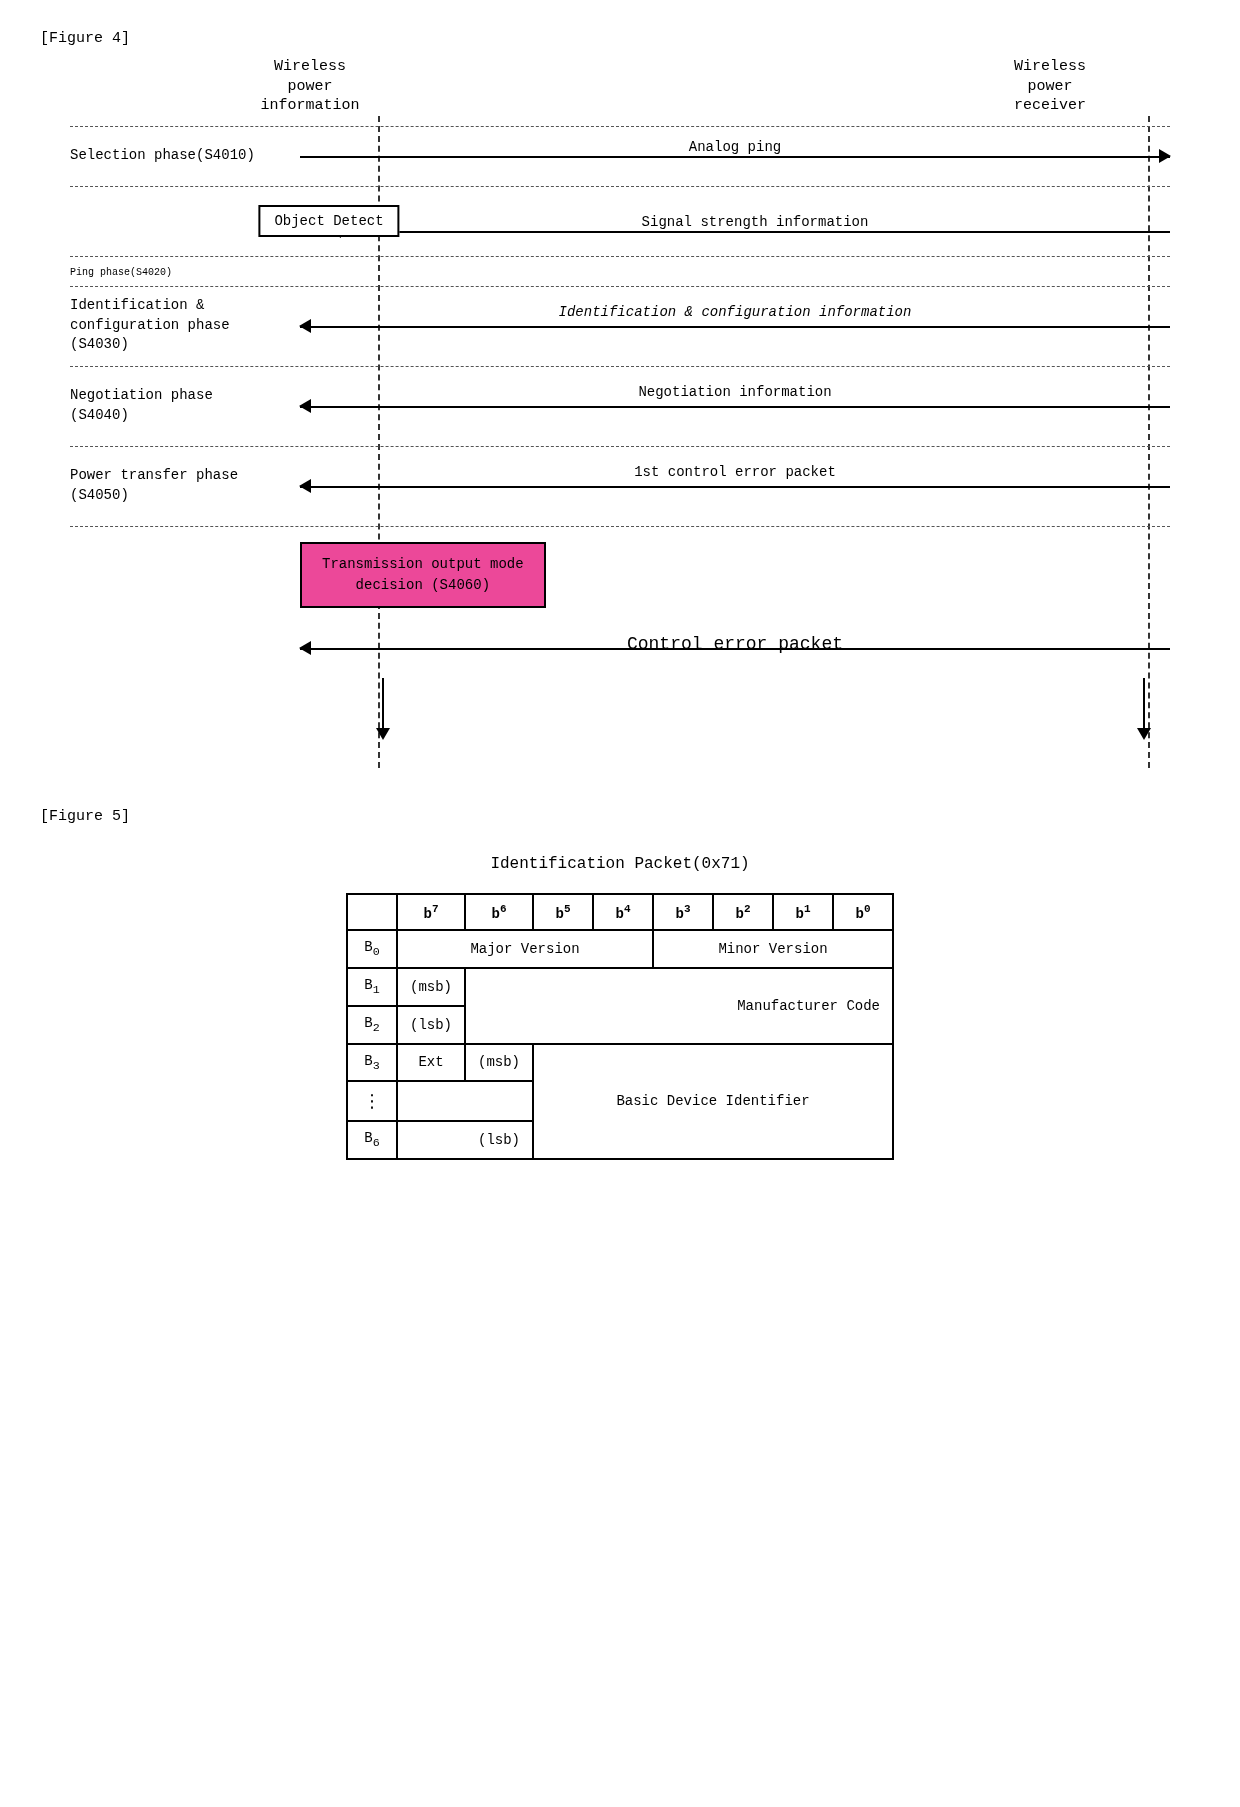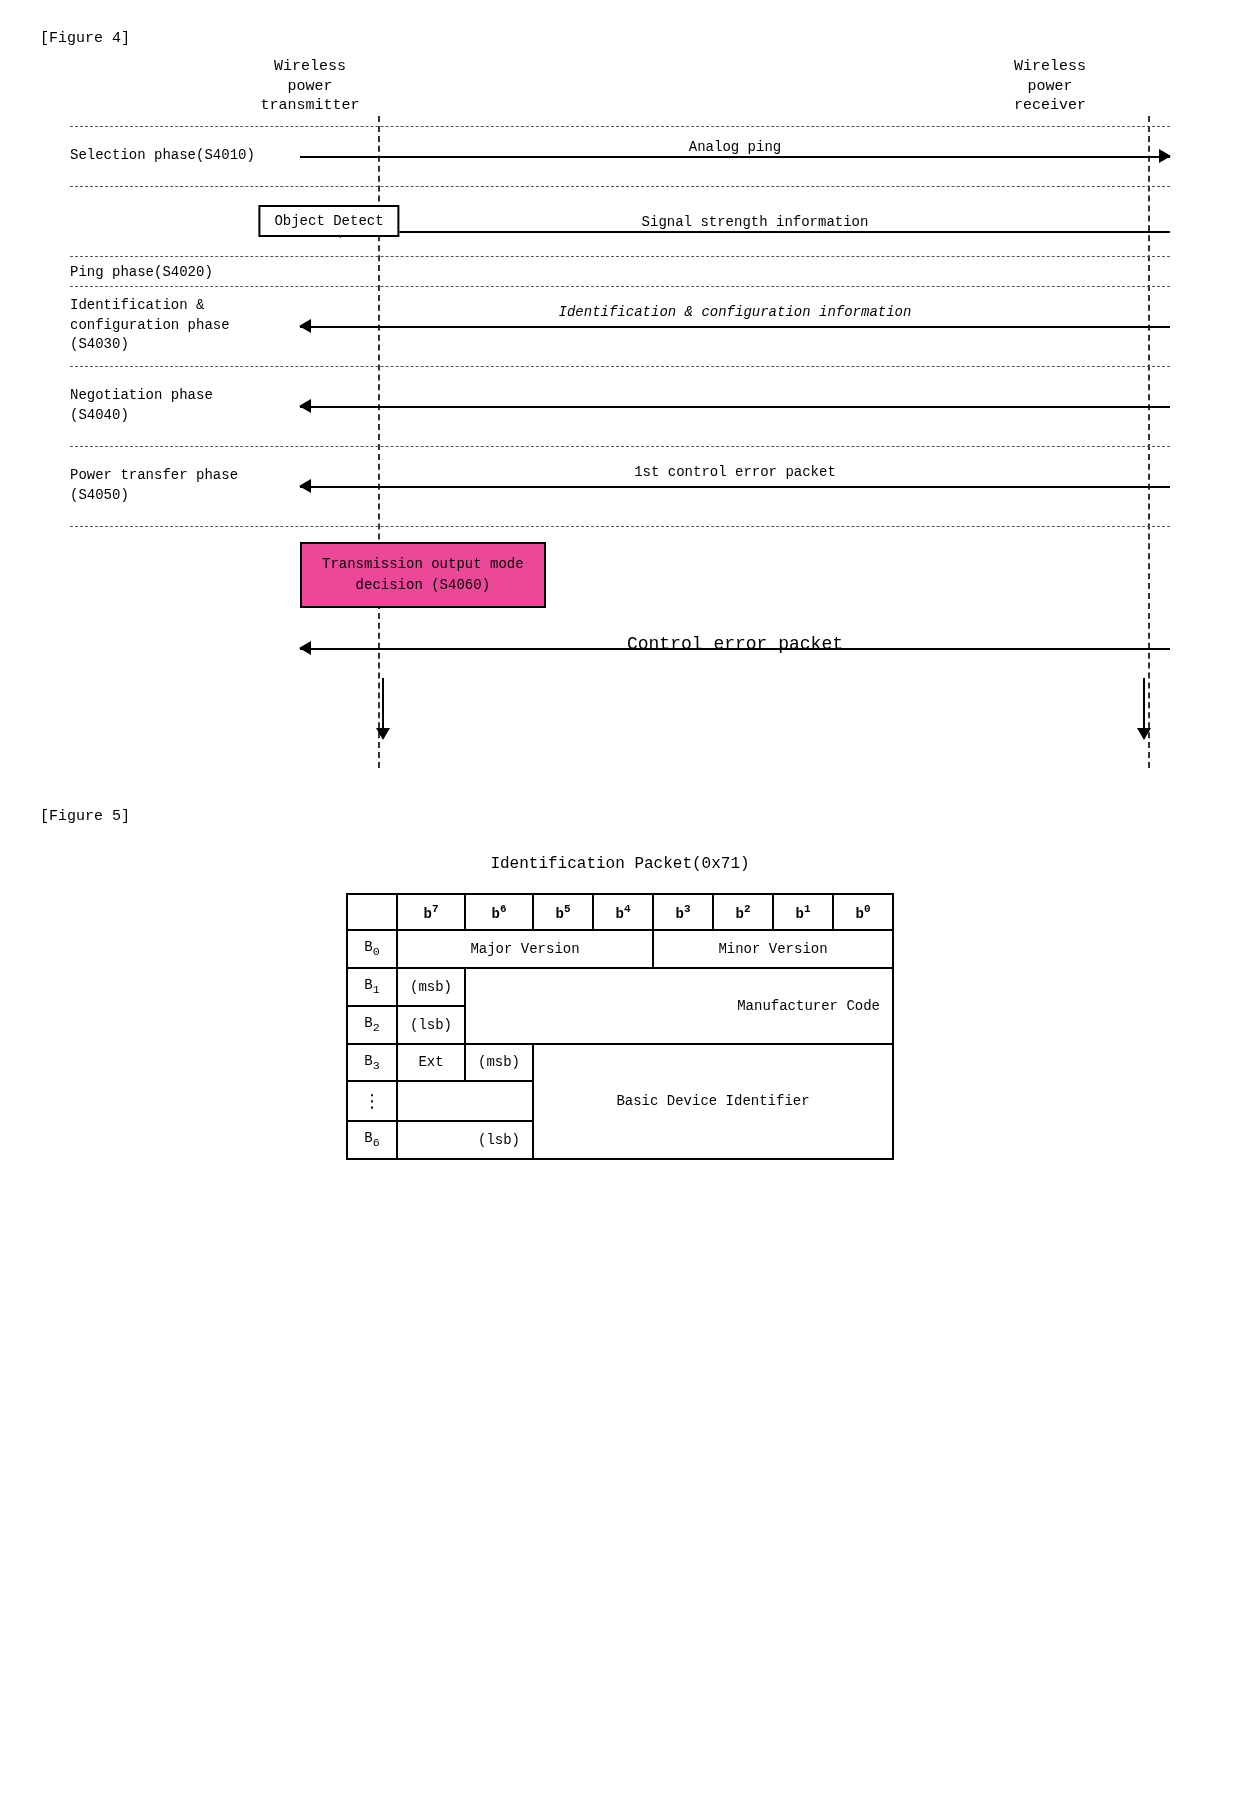--- a/index.html
+++ b/index.html
@@ -122,21 +122,21 @@
 
 <div>
   <div class="figure-label">[Figure 4]</div>
 
   <div class="seq-diagram">
 
     <div class="seq-header">
       <div class="seq-entity transmitter">
         <span>Wireless</span><br>
         <span>power</span><br>
-        <span>transmitter</span>
+        <span>information</span>
       </div>
       <div class="seq-entity receiver">
         <span>Wireless</span><br>
         <span>power</span><br>
         <span>receiver</span>
       </div>
     </div>
 
     <div class="seq-body" style="position:relative; padding-bottom:10px;">
 
@@ -162,39 +162,40 @@
           <div style="position:absolute; left:0; top:50%; transform:translate(-50%, -50%); border:2px solid #000; padding:6px 14px; background:#fff; z-index:3; white-space:nowrap; font-size:14px;margin-left:29px;">Object Detect</div>
 
           <div style="position:absolute; left:30px; right:0; top:65%; border-top:2px solid #000;"></div>
           <div style="position:absolute; left:29px; top:65%; transform:translateY(-50%); width:0; height:0; border-right:12px solid #000; border-top:7px solid transparent; border-bottom:7px solid transparent;"></div>
           <div style="position:absolute; right:0; left:40px; top:40%; text-align:center; font-size:14px; white-space:nowrap;">Signal strength information</div>
         </div>
       </div>
 
       <div style="position:relative; height:30px; display:flex; align-items:center;">
         <div style="position:absolute; top:0; left:0; right:0; border-top:1px dashed #555;"></div>
-        <div class="phase-label" style="font-size:14px; padding-top:4px;">Ping phase(S4020)</div>
+        <div class="phase-label" style="font-size:10px; padding-top:4px;">Ping phase(S4020)</div>
       </div>
 
       <div style="position:relative; height:80px; display:flex; align-items:center;">
         <div style="position:absolute; top:0; left:0; right:0; border-top:1px dashed #555;"></div>
         <div class="phase-label" style="font-size:14px; line-height:1.4;">Identification &amp;<br>configuration phase<br>(S4030)</div>
         <div style="flex:1; position:relative; height:80px; display:flex; align-items:center;font-style:italic;">
           <div style="position:absolute; top:50%; left:0; right:0; border-top:2px solid #000;"></div>
           <div style="position:absolute; left:-1px; top:50%; transform:translateY(-50%); width:0; height:0; border-right:12px solid #000; border-top:7px solid transparent; border-bottom:7px solid transparent;"></div>
           <div style="position:absolute; top:calc(50% - 22px); left:0; right:0; text-align:center; font-size:14px;">Identification &amp; configuration information</div>
         </div>
       </div>
 
       <div style="position:relative; height:80px; display:flex; align-items:center;">
         <div style="position:absolute; top:0; left:0; right:0; border-top:1px dashed #555;"></div>
         <div class="phase-label" style="font-size:14px; line-height:1.4;">Negotiation phase<br>(S4040)</div>
         <div style="flex:1; position:relative; height:80px; display:flex; align-items:center;">
           <div style="position:absolute; top:50%; left:0; right:0; border-top:2px solid #000;"></div>
           <div style="position:absolute; left:-1px; top:50%; transform:translateY(-50%); width:0; height:0; border-right:12px solid #000; border-top:7px solid transparent; border-bottom:7px solid transparent;"></div>
+          <div style="position:absolute; top:calc(50% - 22px); left:0; right:0; text-align:center; font-size:14px;">Negotiation information</div>
         </div>
       </div>
 
       <div style="position:relative; height:80px; display:flex; align-items:center;">
         <div style="position:absolute; top:0; left:0; right:0; border-top:1px dashed #555;"></div>
         <div class="phase-label" style="font-size:14px; line-height:1.4;">Power transfer phase<br>(S4050)</div>
         <div style="flex:1; position:relative; height:80px; display:flex; align-items:center;">
           <div style="position:absolute; top:50%; left:0; right:0; border-top:2px solid #000;"></div>
           <div style="position:absolute; left:-1px; top:50%; transform:translateY(-50%); width:0; height:0; border-right:12px solid #000; border-top:7px solid transparent; border-bottom:7px solid transparent;"></div>
           <div style="position:absolute; top:calc(50% - 22px); left:0; right:0; text-align:center; font-size:14px;">1st control error packet</div>

